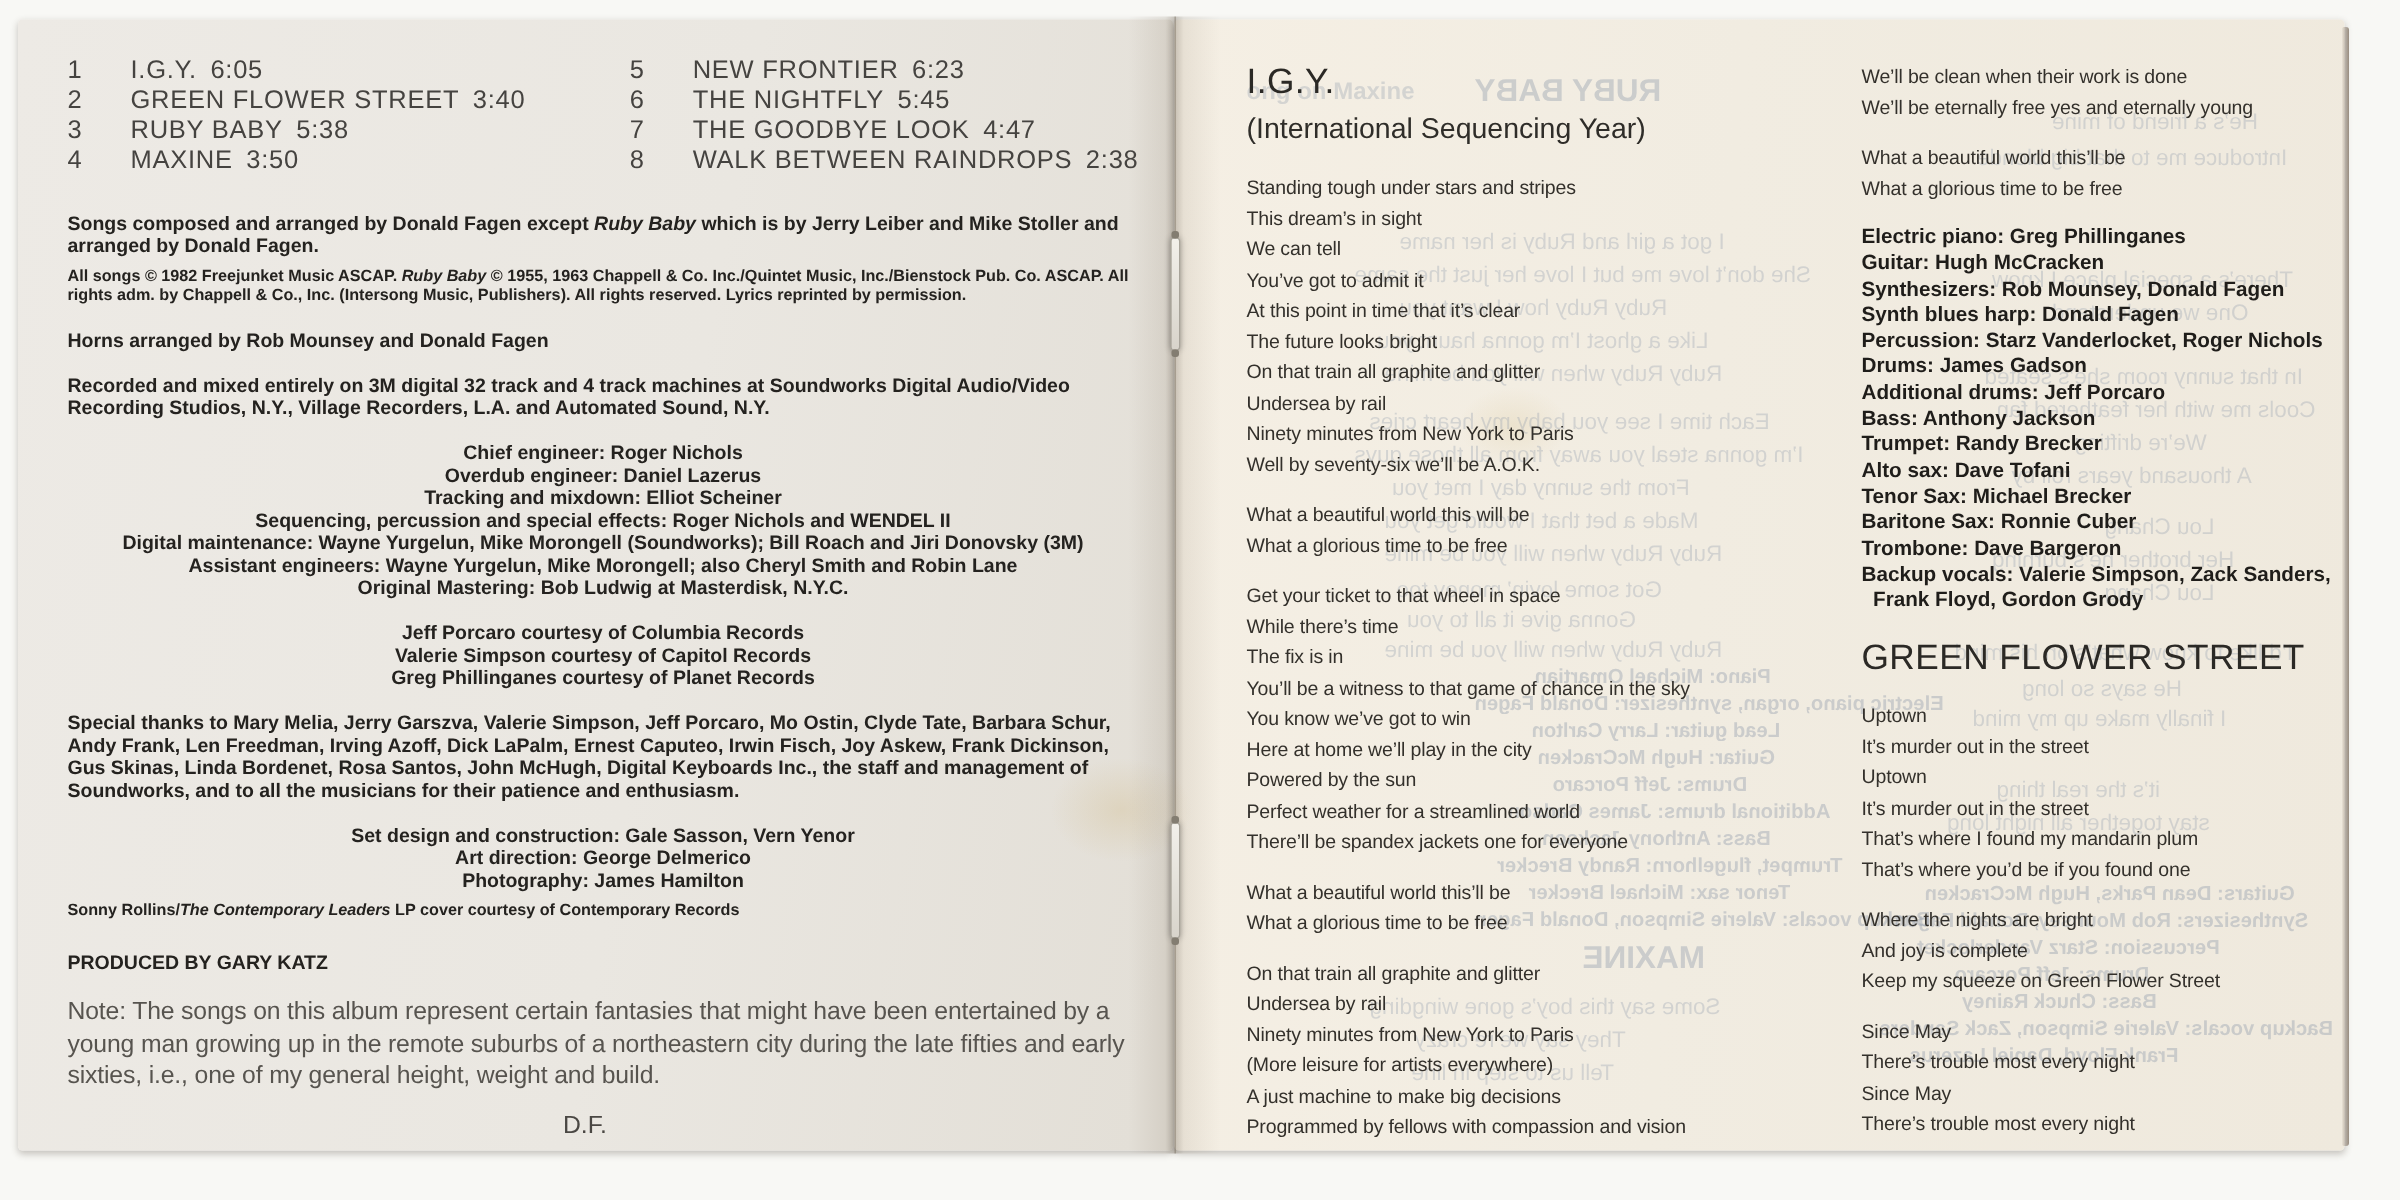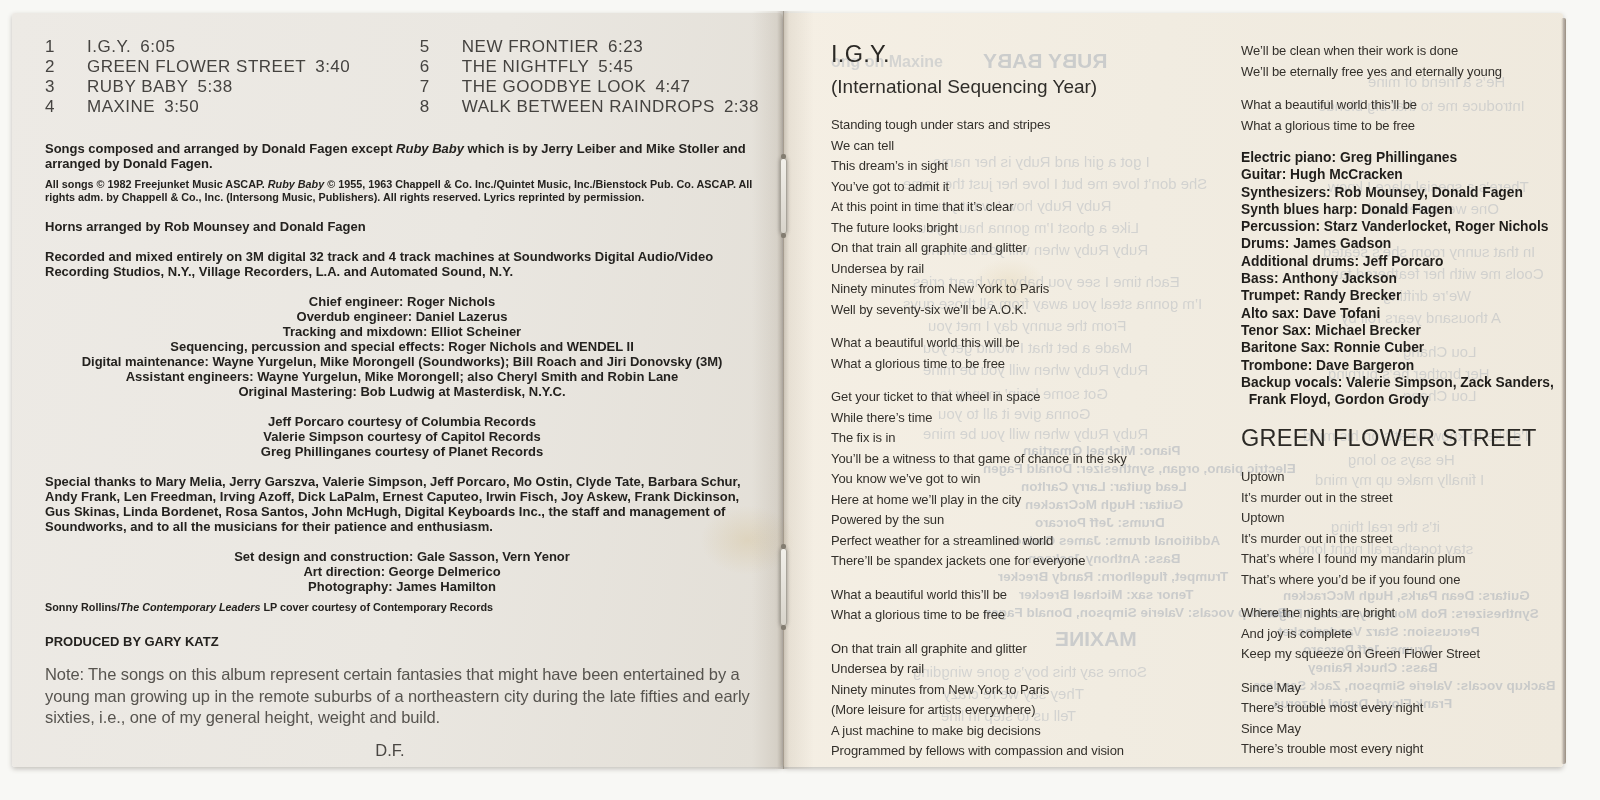--- a/index.html
+++ b/index.html
@@ -235,22 +235,22 @@
         <div class="ghost gbold" style="left: 520px; top: 629px; font-size: 13.5px;">Drums: Jeff Porcaro</div>
         <div class="ghost gbold" style="left: 525px; top: 647px; font-size: 13.5px;">Bass: Chuck Rainey</div>
         <div class="ghost gbold" style="left: 470px; top: 665px; font-size: 13.5px;">Backup vocals: Valerie Simpson, Zack Sanders</div>
         <div class="ghost gbold" style="left: 490px; top: 683px; font-size: 13.5px;">Frank Floyd, Daniel Lazerus</div>
       </div>
     <div class="rp-col rp-col1" id="lyr-col1">
         <div class="song-title">I.G.Y.</div>
         <div class="song-sub">(International Sequencing Year)</div>
         <div class="stanza">
           <div class="lyr-line">Standing tough under stars and stripes</div>
+          <div class="lyr-line">This dream’s in sight</div>
           <div class="lyr-line">We can tell</div>
-          <div class="lyr-line">This dream’s in sight</div>
           <div class="lyr-line">You’ve got to admit it</div>
           <div class="lyr-line">At this point in time that it’s clear</div>
           <div class="lyr-line">The future looks bright</div>
           <div class="lyr-line">On that train all graphite and glitter</div>
           <div class="lyr-line">Undersea by rail</div>
           <div class="lyr-line">Ninety minutes from New York to Paris</div>
           <div class="lyr-line">Well by seventy-six we’ll be A.O.K.</div>
         </div>
         <div class="stanza">
           <div class="lyr-line">What a beautiful world this will be</div>

